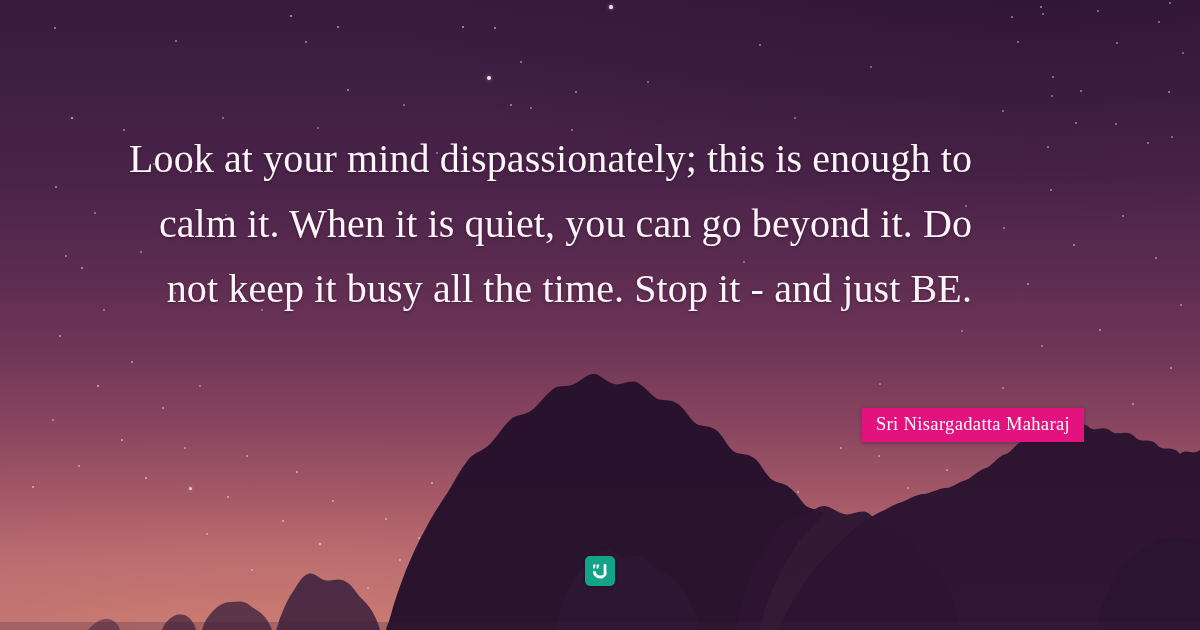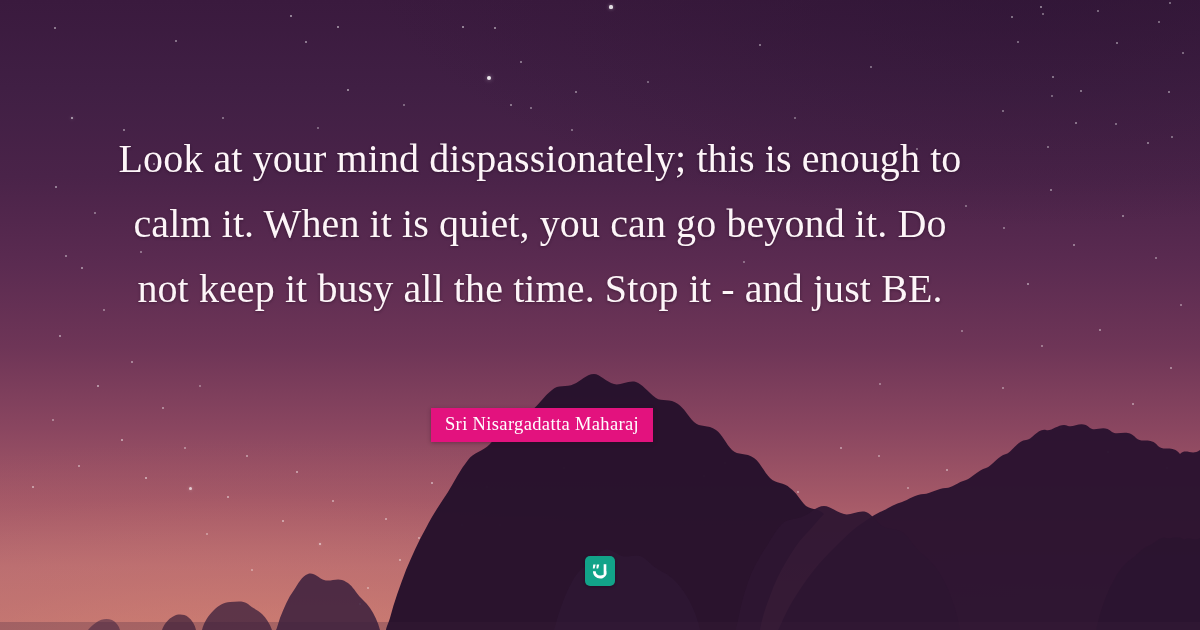--- a/index.html
+++ b/index.html
@@ -73,42 +73,42 @@
     height: 260px;
   }
   .trees svg { display: block; width: 100%; height: 100%; }
 
   
   .quote-wrap {
     position: absolute;
     left: 0;
     top: 126px;
     width: 1080px;
-    text-align: center;
+    text-align: right;
     z-index: 6;
   }
   .quote-text {
     margin: 0;
     padding: 0 108px;
     color: #fdf5f8;
     font-size: 40px;
     line-height: 65px;
     font-weight: 400;
     letter-spacing: 0.1px;
     text-shadow: 0 1px 3px rgba(30,8,30,0.45);
     font-family: "Liberation Serif", "DejaVu Serif", serif;
   }
 
   
   .author-row {
     position: absolute;
     left: 0;
     top: 408px;
     width: 1084px;
-    text-align: center;
+    text-align: right;
     z-index: 6;
   }
   .author-badge {
     display: inline-block;
     background: #e3127e;
     color: #ffffff;
     font-size: 18.5px;
     line-height: 1;
     padding: 7px 14px 8px 14px;
     letter-spacing: 0.35px;

